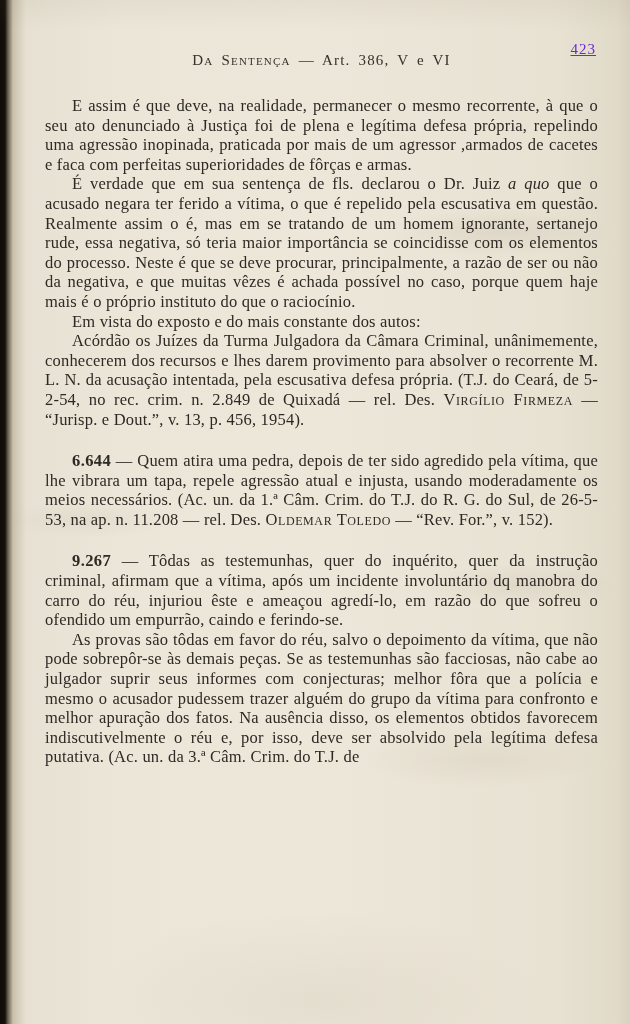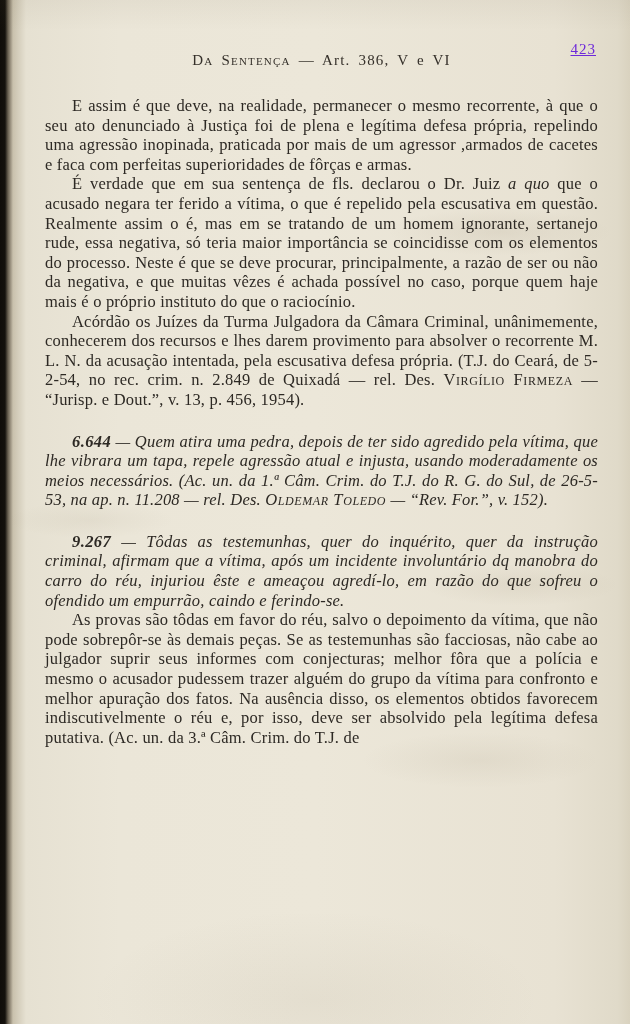--- a/index.html
+++ b/index.html
@@ -53,21 +53,21 @@
   }
   .page-body { color: #2d2924; margin-top: 32px; }
   .para {
     margin: 0;
     font-size: 16.5px;
     line-height: 19.6px;
     text-align: justify;
     text-indent: 27px;
     letter-spacing: 0.2px;
   }
-  .para.section-gap { margin-top: 22px; font-style: italic; }
+  .para.section-gap { margin-top: 22px; }
   .seg { }
   .italic { font-style: italic; }
   .bold { font-weight: bold; letter-spacing: 0.4px; }
   .smallcaps { font-variant: small-caps; letter-spacing: 0.6px; }
 </style>
 </head>
 <body>
 
 <div class="paper-texture"></div>
 
@@ -75,18 +75,19 @@
   <header class="running-head">
     <div class="head-title">
       <span class="sc">Da Sentença</span><span> — Art. 386, V e VI</span>
     </div>
     <div class="page-number">423</div>
   </header>
 
   <main class="page-body">
       <p class="para"><span class="seg">E assim é que deve, na realidade, permanecer o mesmo recorrente, à que o seu ato denunciado à Justiça foi de plena e legítima defesa própria, repelindo uma agressão inopinada, praticada por mais de um agressor ,armados de cacetes e faca com perfeitas superioridades de fôrças e armas.</span></p>
       <p class="para"><span class="seg">É verdade que em sua sentença de fls. declarou o Dr. Juiz </span><span class="seg italic">a quo</span><span class="seg"> que o acusado negara ter ferido a vítima, o que é repelido pela escusativa em questão.  Realmente assim o é, mas em se tratando de um homem ignorante, sertanejo rude, essa negativa, só teria maior importância se coincidisse com os elementos do processo.  Neste é que se deve procurar, principalmente, a razão de ser ou não da negativa, e que muitas vêzes é achada possível no caso, porque quem haje mais é o próprio instituto do que o raciocínio.</span></p>
+      <p class="para"><span class="seg">Em vista do exposto e do mais constante dos autos:</span></p>
       <p class="para"><span class="seg">Acórdão os Juízes da Turma Julgadora da Câmara Criminal, unânimemente, conhecerem dos recursos e lhes darem provimento para absolver o recorrente M. L. N. da acusação intentada, pela escusativa defesa própria.  (T.J. do Ceará, de 5-2-54, no rec. crim. n. 2.849 de Quixadá — rel. Des. </span><span class="seg smallcaps">Virgílio Firmeza</span><span class="seg"> — “Jurisp. e Dout.”, v. 13, p. 456, 1954).</span></p>
       <p class="para section-gap"><span class="seg bold">6.644</span><span class="seg"> — Quem atira uma pedra, depois de ter sido agredido pela vítima, que lhe vibrara um tapa, repele agressão atual e injusta, usando moderadamente os meios necessários. (Ac. un. da 1.ª Câm. Crim. do T.J. do R. G. do Sul, de 26-5-53, na ap. n. 11.208 — rel. Des. </span><span class="seg smallcaps">Oldemar Toledo</span><span class="seg"> — “Rev. For.”, v. 152).</span></p>
       <p class="para section-gap"><span class="seg bold">9.267</span><span class="seg"> — Tôdas as testemunhas, quer do inquérito, quer da instrução criminal, afirmam que a vítima, após um incidente involuntário dq manobra do carro do réu, injuriou êste e ameaçou agredí-lo, em razão do que sofreu o ofendido um empurrão, caindo e ferindo-se.</span></p>
       <p class="para"><span class="seg">As provas são tôdas em favor do réu, salvo o depoimento da vítima, que não pode sobrepôr-se às demais peças.  Se as testemunhas são facciosas, não cabe ao julgador suprir seus informes com conjecturas;  melhor fôra que a polícia e mesmo o acusador pudessem trazer alguém do grupo da vítima para confronto e melhor apuração dos fatos.  Na ausência disso, os elementos obtidos favorecem indiscutivelmente o réu e, por isso, deve ser absolvido pela legítima defesa putativa.  (Ac. un. da 3.ª Câm. Crim. do T.J. de</span></p>
     </main>
 </div>
 
 </body></html>

